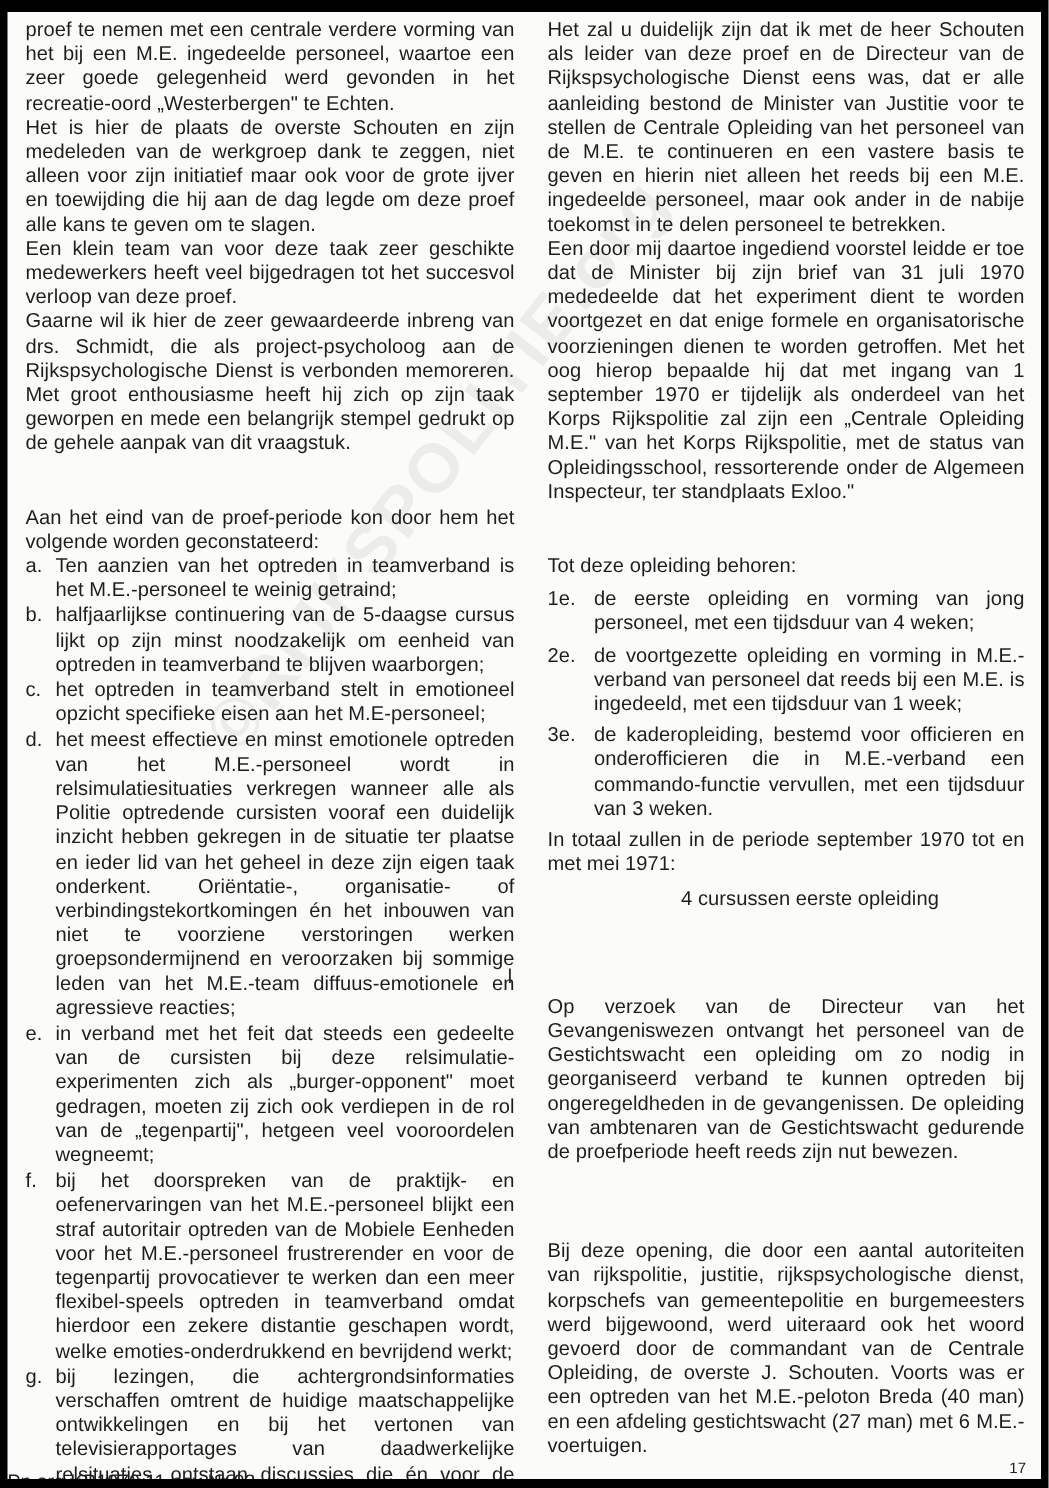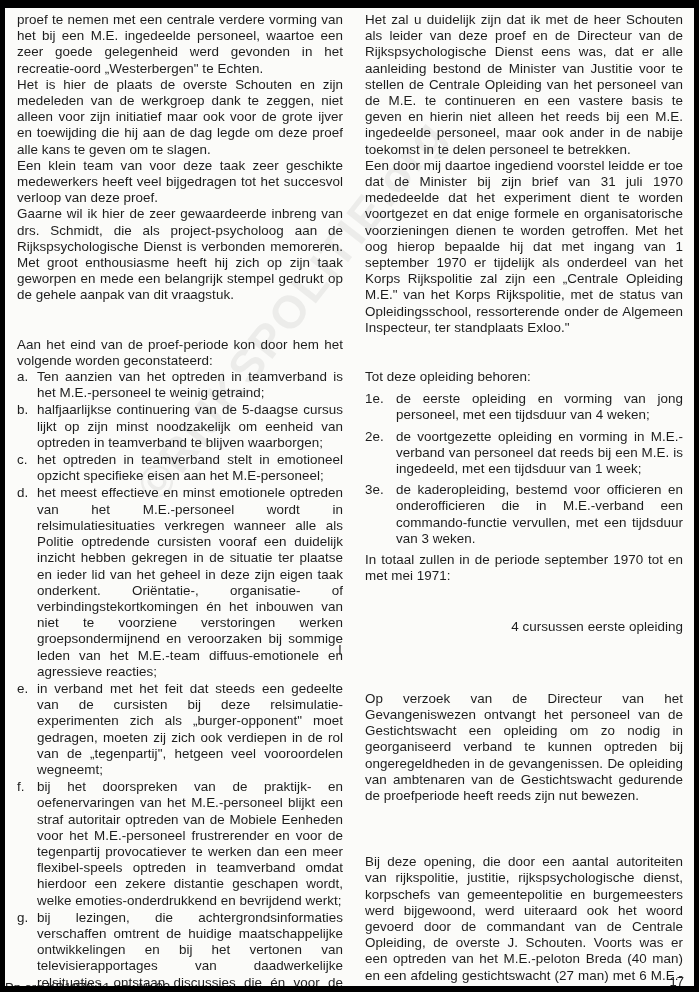--- a/index.html
+++ b/index.html
@@ -20,28 +20,28 @@
     .col-right { left: 360px; width: 318px; }
     p { margin: 0; }
     .para { margin: 0; text-align: justify; }
     .gap-l { height: 33px; }
     .gap-m { height: 17px; }
     .gap-s { height: 6px; }
     .list { margin: 0; padding: 0; list-style: none; }
     .list li { position: relative; padding-left: 20px; margin-bottom: 1px; text-align: justify; }
     .list.num li { padding-left: 31px; margin-bottom: 5px; }
     .list li .lbl { position: absolute; left: 0; top: 0; }
-    .courses { padding-left: 32px; text-align: right; margin-top: 28px; }
+    .courses { padding-left: 32px; text-align: center; }
     .courses div { margin: 0; }
     .footer-left {
       position: absolute; left: 0; top: 972px; font-size: 13px; color: #222;
       white-space: nowrap;
     }
     .footer-right {
-      position: absolute; right: 10px; top: 966px; font-size: 13px; color: #222;
+      position: absolute; right: 10px; top: 966px; font-size: 10px; color: #222;
     }
     .watermark {
       position: absolute; left: 120px; top: 470px; transform: rotate(-52deg);
       transform-origin: left top; font-size: 46px; font-weight: bold; color: rgba(0,0,0,0.06);
       white-space: nowrap; letter-spacing: 2px; pointer-events: none;
     }
     .cursor-mark {
       position: absolute; left: 333px; top: 634px; font-size: 14px; color: #333;
     }
   </style>

